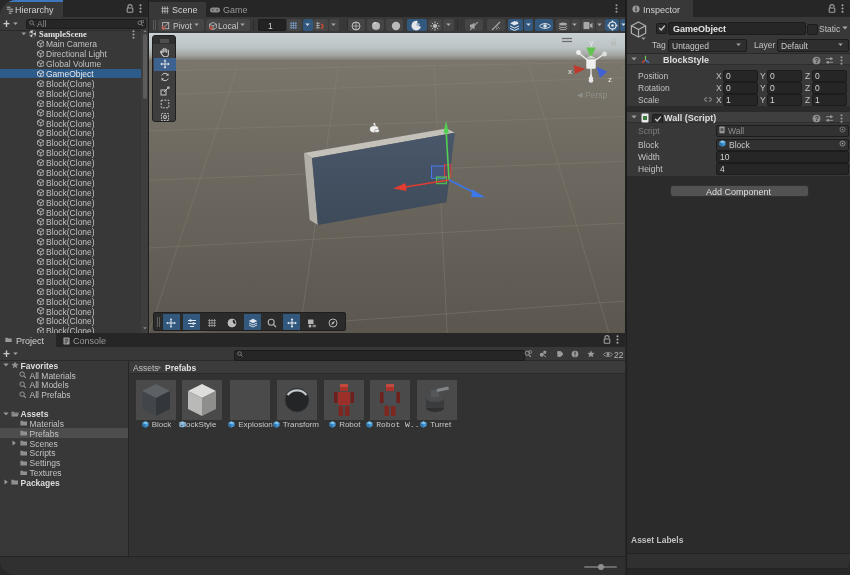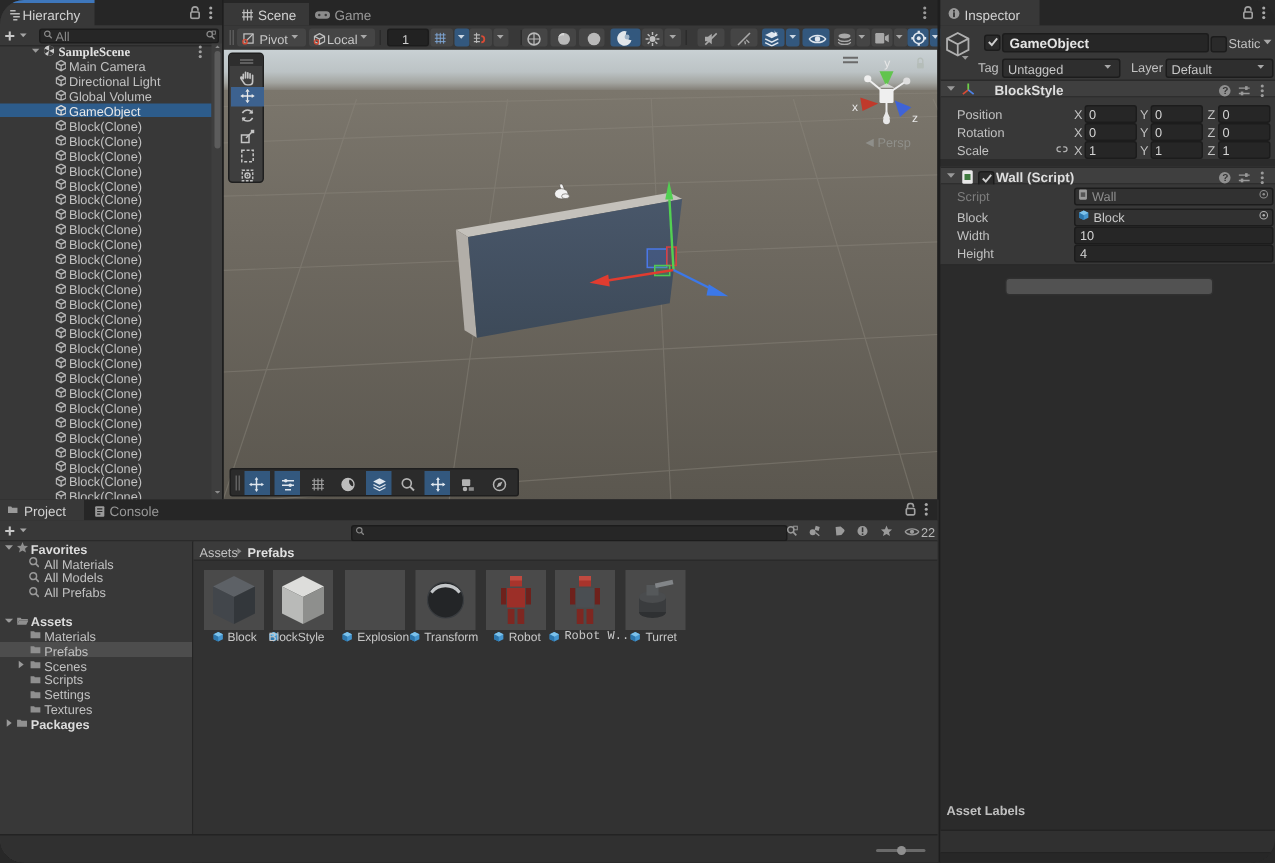--- a/index.html
+++ b/index.html
@@ -686,20 +686,21 @@
         <circle cx="5" cy="5" r="1.2" fill="#b0b0b0"></circle>
       </svg>
 <div class="lbl nw" style="left:11px;top:151.5px;color:#c2c2c2;">Width</div>
 <div class="fld" style="left:89px;top:150.5px;width:131px;height:10px;"></div>
 <div class="lbl nw" style="left:93px;top:151.5px;color:#d4d4d4;">10</div>
 <div class="lbl nw" style="left:11px;top:163.5px;color:#c2c2c2;">Height</div>
 <div class="fld" style="left:89px;top:162.5px;width:131px;height:10px;"></div>
 <div class="lbl nw" style="left:93px;top:163.5px;color:#d4d4d4;">4</div>
 <div class="r" style="left:0;top:176px;width:223px;height:1px;background:#2a2a2a;"></div>
 <div class="r" style="left:43px;top:184.5px;width:139px;height:12px;background:#525252;border:1px solid #303030;border-radius:3px;box-sizing:border-box;"></div>
+<div class="lbl nw" style="left:0;top:186.5px;width:223px;text-align:center;color:#dedede;font-size:9px;">Add Component</div>
 <div class="r" style="left:0;top:553px;width:223px;height:16px;background:#303030;border-top:1px solid #232323;border-bottom:1px solid #232323;box-sizing:border-box;"></div>
 <div class="lbl nw" style="left:4px;top:535px;color:#c0c0c0;font-weight:bold;">Asset Labels</div>
 <div class="r" style="left:0;top:569px;width:223px;height:6px;background:#272727;"></div>
 </div>
 <div class="r" style="left:0;top:333px;width:625px;height:242px;background:#383838;">
 <div class="r" style="left:0;top:0;width:625px;height:14px;background:#262626;"></div>
 <div class="tab" style="left:0;top:0;width:56px;height:14px;"></div>
 <svg class="r" style="left:5px;top:3.5px" width="7" height="5.5" viewBox="0 0 10 7.8">
 <path d="M0.5 7.2 L0.5 1 L3.6 1 L4.4 2 L9.5 2 L9.5 7.2 Z" fill="#9a9a9a"></path>
       </svg>

